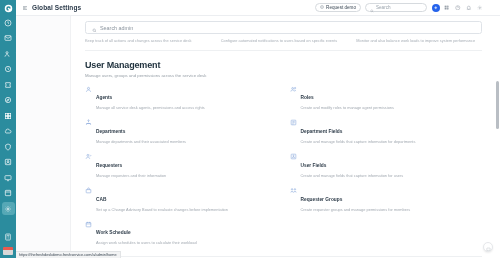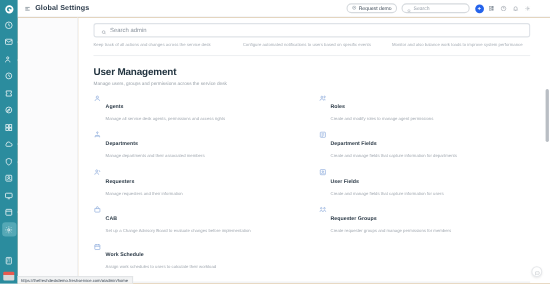--- a/index.html
+++ b/index.html
@@ -71,21 +71,21 @@
   .ticon { width: 8px; height: 8px; border-radius: 50%; display:flex; align-items:center; justify-content:center; }
   .ticon svg { width: 5.5px; height: 5.5px; }
   .ticon.primary { background: #2563eb; }
   .avatar-wrap { position: relative; width: 9px; height: 8px; }
   .avatar {
     width: 9px; height: 8px; border-radius: 1.5px;
     background: linear-gradient(180deg,#4a3b33 0 45%, #7d6757 45% 100%);
   }
 
   
-  .body-area { flex: 1 1 auto; display: flex; min-height: 0; position: relative; background: #a16207; }
+  .body-area { flex: 1 1 auto; display: flex; min-height: 0; position: relative; background: #86efac; }
   .settings-nav { width: 55px; flex: 0 0 55px; background: #fbfbfc; border-right: 1px solid #f0f1f3; }
   .content {
     flex: 1 1 auto; background: #ffffff; position: relative;
     padding: 0 18px 0 14px; overflow: hidden; min-width: 0;
   }
 
   
   .search-admin {
     margin-top: 5px; height: 13px; border: 1px solid #dfe3e8; border-radius: 2.5px;
     background: #fff; display: flex; align-items: center; gap: 3px; padding: 0 6px;

